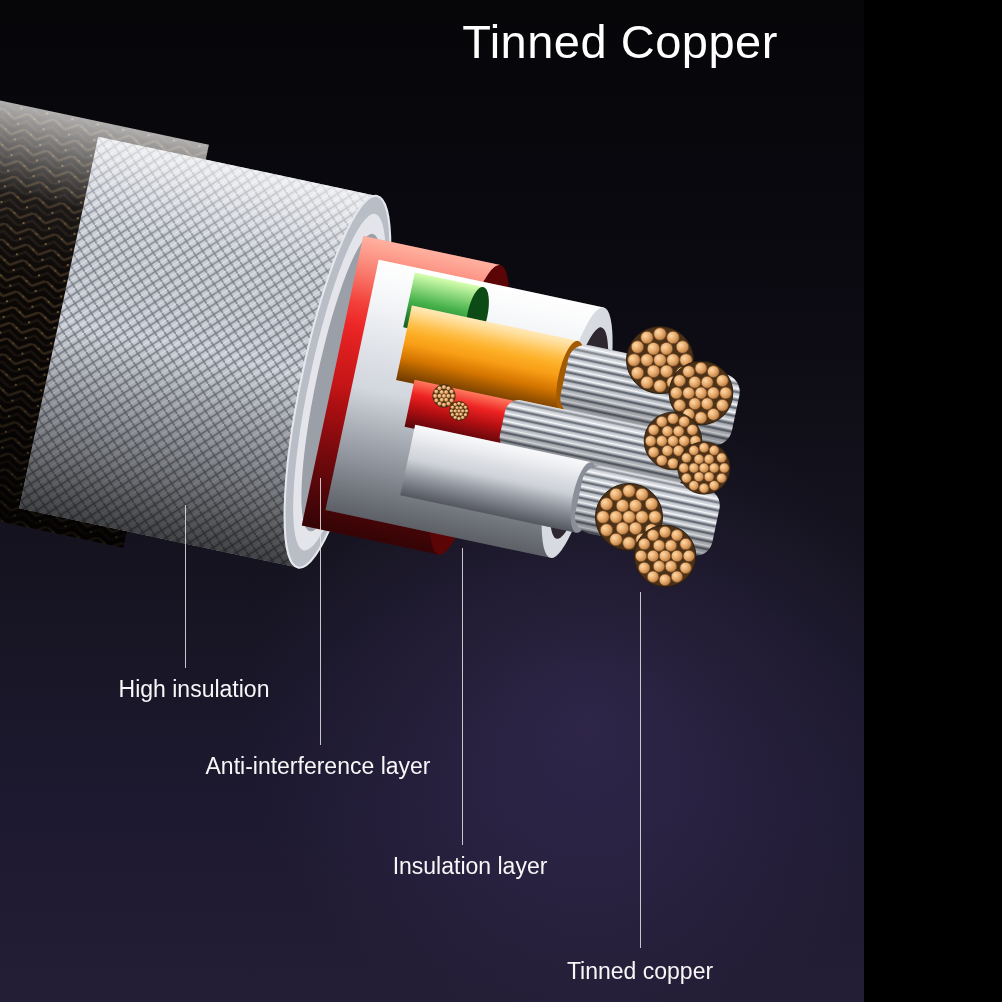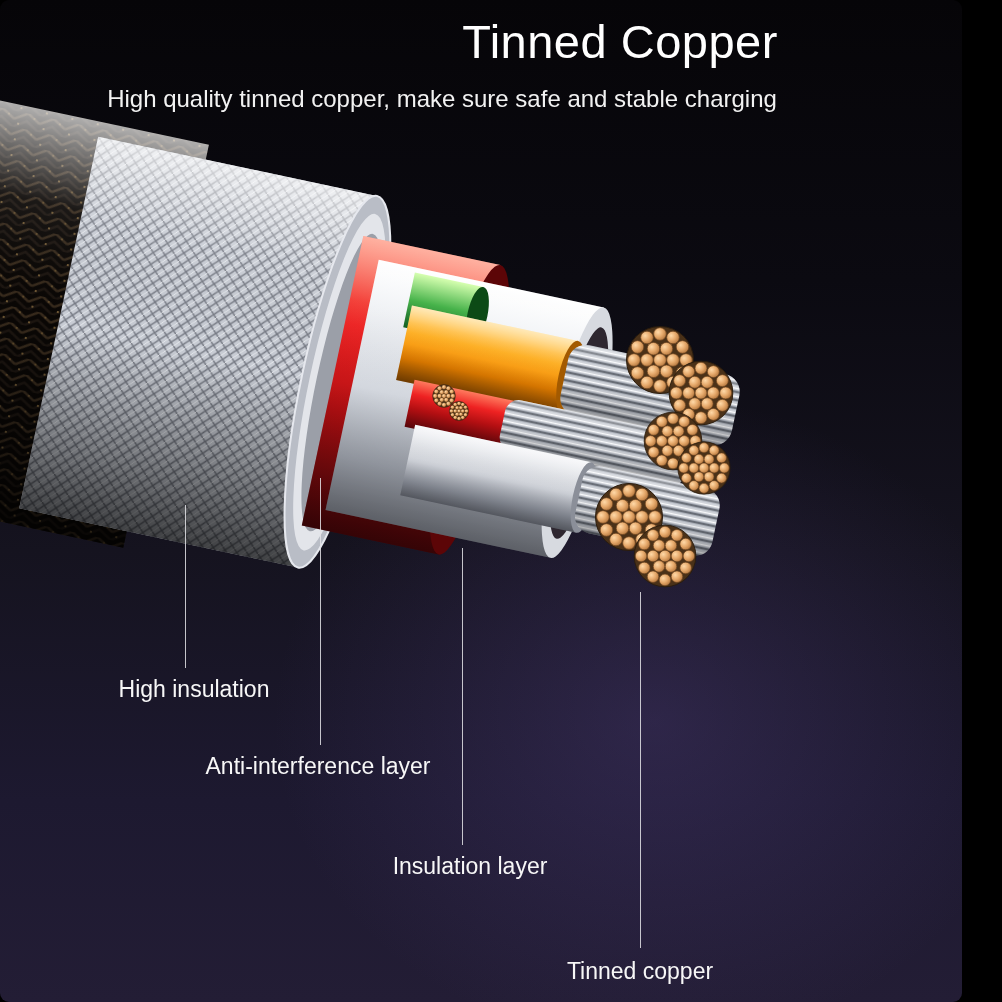--- a/index.html
+++ b/index.html
@@ -1,22 +1,21 @@
 <!DOCTYPE html>
 <html><head>
 <meta charset="utf-8">
 <style>
   html,body{margin:0;padding:0;background:#000;}
   #page{
-    position:relative;width:962px;height:1002px;overflow:hidden;
+    position:relative;width:864px;height:1002px;overflow:hidden;
     font-family:"Liberation Sans","DejaVu Sans",sans-serif;
     background:
       radial-gradient(55% 45% at 68% 72%, rgba(92,72,142,.30), rgba(0,0,0,0) 72%),
       linear-gradient(180deg,#060508 0%,#0b0a11 28%,#15131f 55%,#1d1930 80%,#231d35 100%);
-    border-radius: 9px;
   }
   .title{
     position:absolute;top:14px;left:620px;transform:translateX(-50%);
     font-size:47px;font-weight:500;color:#ffffff;letter-spacing:.5px;white-space:nowrap;
   }
   .subtitle{
     position:absolute;top:85px;left:442px;transform:translateX(-50%);
     font-size:24px;font-weight:400;color:#f2f2f2;white-space:nowrap;
   }
   .illus{position:absolute;left:0;top:0;width:1002px;height:1002px;}
@@ -33,21 +32,20 @@
   #label-2{left:318px;top:753px;}
   #label-3{left:470px;top:853px;}
   #label-4{left:640px;top:958px;}
 </style>
 </head>
 <body>
 
 <div id="page">
 
   <div class="title">Tinned Copper</div>
-  <div class="subtitle">High quality tinned copper, make sure safe and stable charging</div>
 
   <svg class="illus" viewBox="0 0 1002 1002" aria-hidden="true">
     <defs>
       <linearGradient id="shadeV" x1="0" y1="0" x2="0" y2="1">
         <stop offset="0" stop-color="#ffffff" stop-opacity=".75"></stop>
         <stop offset=".22" stop-color="#ffffff" stop-opacity=".08"></stop>
         <stop offset=".5" stop-color="#000000" stop-opacity="0"></stop>
         <stop offset=".82" stop-color="#000000" stop-opacity=".45"></stop>
         <stop offset="1" stop-color="#000000" stop-opacity=".72"></stop>
       </linearGradient>

